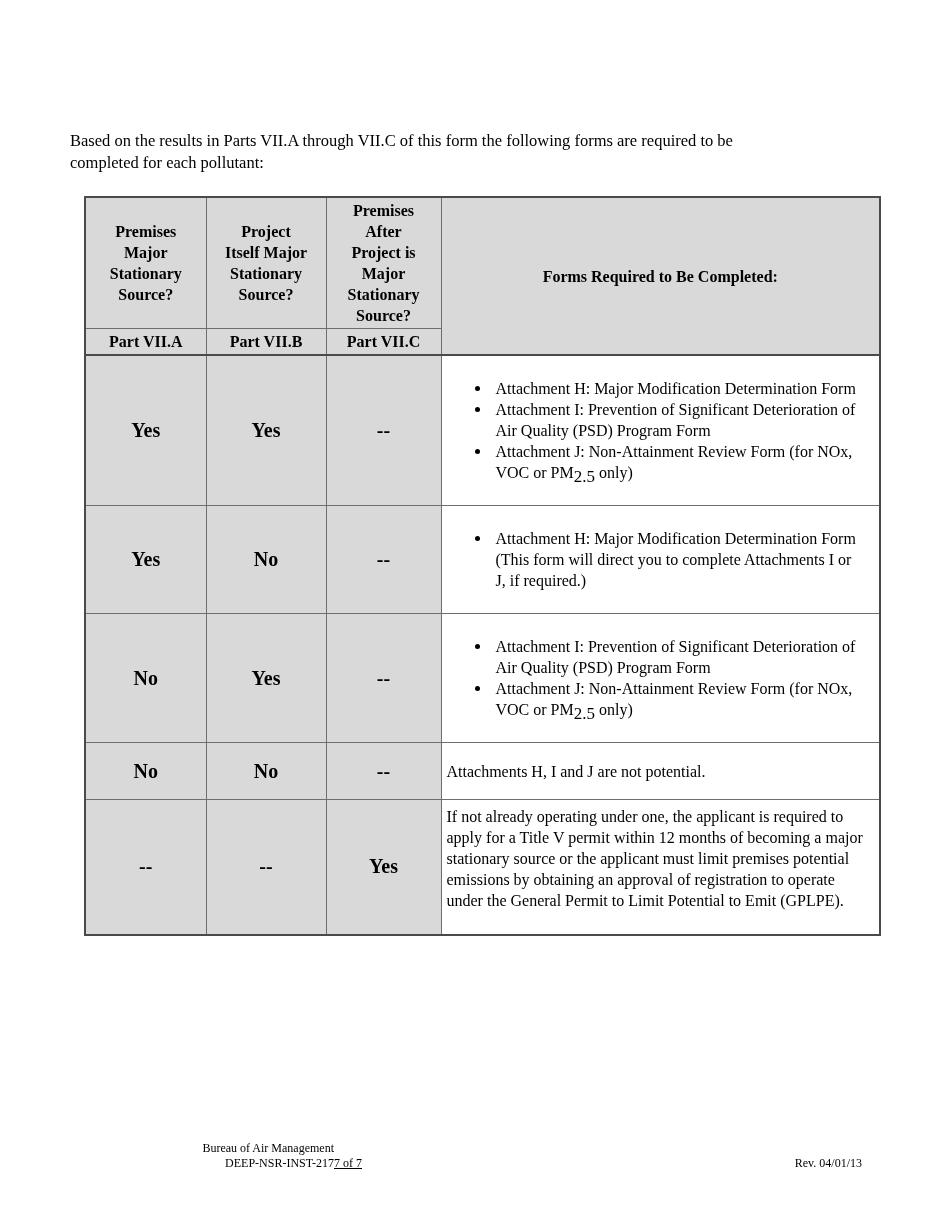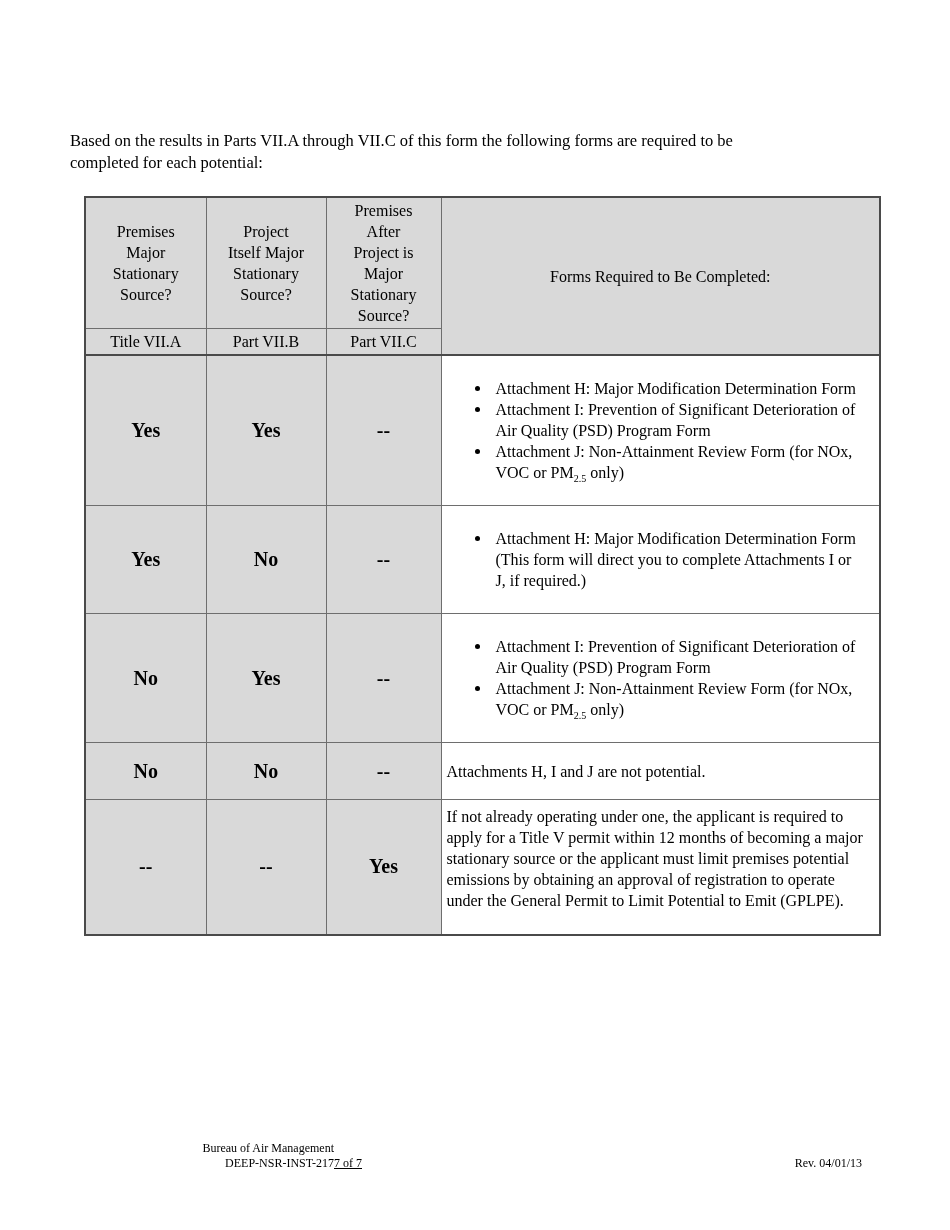--- a/index.html
+++ b/index.html
@@ -31,21 +31,21 @@
     table-layout: fixed;
     width: 795px;
     margin-left: 14px;
     border: 2px solid #4a4a4a;
   }
   table.req th, table.req td {
     border: 1px solid #6e6e6e;
   }
   thead th {
     background: #d9d9d9;
-    font-weight: normal;
+    font-weight: bold;
     font-size: 16px;
     line-height: 21px;
     text-align: center;
     vertical-align: middle;
     white-space: pre-line;
     padding: 2px 4px;
   }
   thead { border-bottom: 2px solid #4a4a4a; }
   thead tr:nth-child(1) { height: 129px; }
   thead tr:nth-child(2) { height: 23px; }
@@ -79,42 +79,42 @@
   ul.bullets li::before {
     content: "";
     position: absolute;
     left: 12px;
     top: 8px;
     width: 5px;
     height: 5px;
     border-radius: 50%;
     background: #000;
   }
-  sub { font-size: 10px; line-height: 0; }
+  sub { font-size: 17px; line-height: 0; }
 
   .footer {
     position: absolute;
     left: 70px;
     right: 88px;
     top: 1141px;
     display: flex;
     align-items: flex-end;
     font-size: 12px;
     line-height: 14.5px;
   }
   .f-left { flex: 1; text-align: right; }
   .f-center { flex: 1; text-align: left; text-decoration: underline; }
   .f-right { flex: 1; text-align: right; }
 </style>
 </head>
 <body>
 
 <div class="content">
   <p class="intro">Based on the results in Parts VII.A through VII.C of this form the following forms are required to be
-completed for each potential:</p>
+completed for each pollutant:</p>
 
   <table class="req">
     <colgroup>
       <col style="width:121px">
       <col style="width:120px">
       <col style="width:115px">
       <col style="width:439px">
     </colgroup>
     <thead>
       <tr>
@@ -128,21 +128,21 @@
 Source?</th>
         <th>Premises
 After
 Project is
 Major
 Stationary
 Source?</th>
         <th rowspan="2">Forms Required to Be Completed:</th>
       </tr>
       <tr>
-        <th>Title VII.A</th>
+        <th>Part VII.A</th>
         <th>Part VII.B</th>
         <th>Part VII.C</th>
       </tr>
     </thead>
     <tbody>
         <tr>
           <td class="ans">Yes</td>
           <td class="ans">Yes</td>
           <td class="ans">--</td>
           <td class="forms"><ul class="bullets"><li>Attachment H: Major Modification Determination Form</li><li>Attachment I: Prevention of Significant Deterioration of Air Quality (PSD) Program Form</li><li>Attachment J: Non-Attainment Review Form (for NOx, VOC or PM<sub>2.5</sub> only)</li></ul></td>

